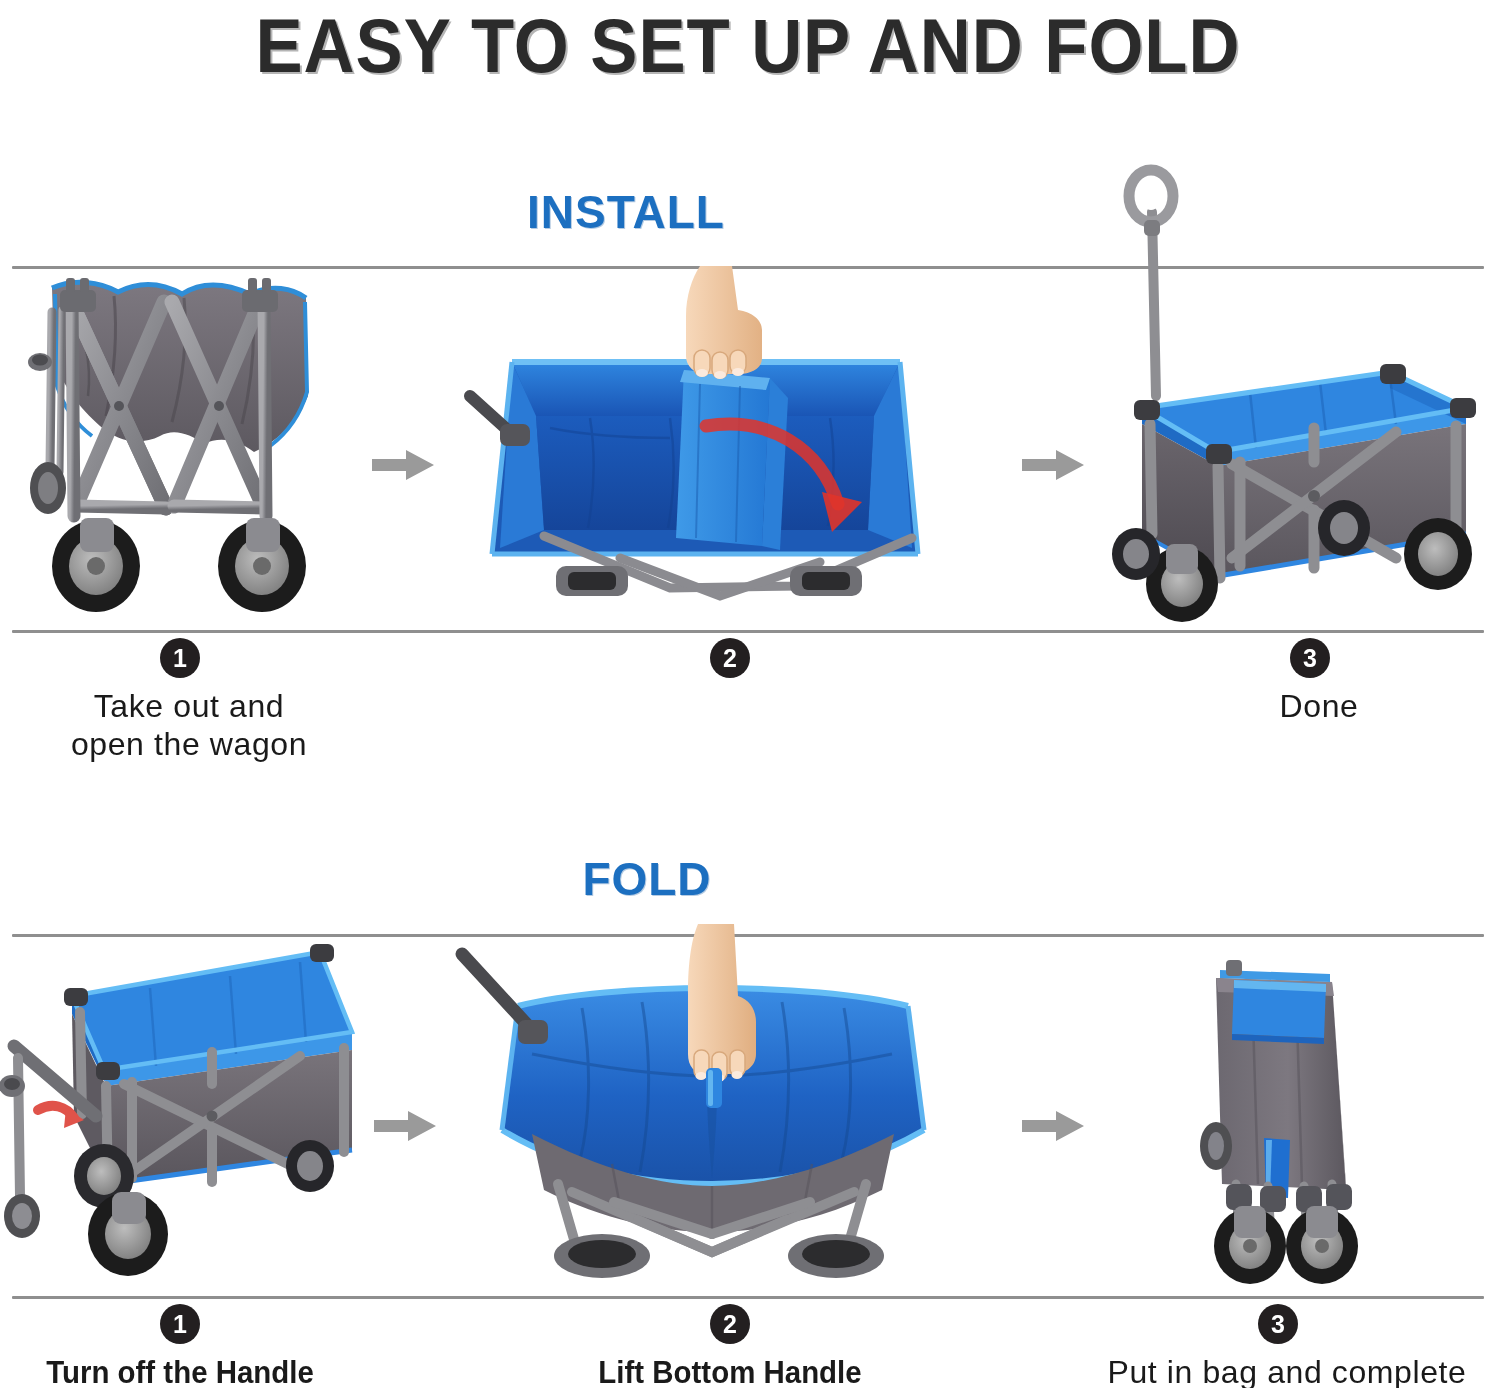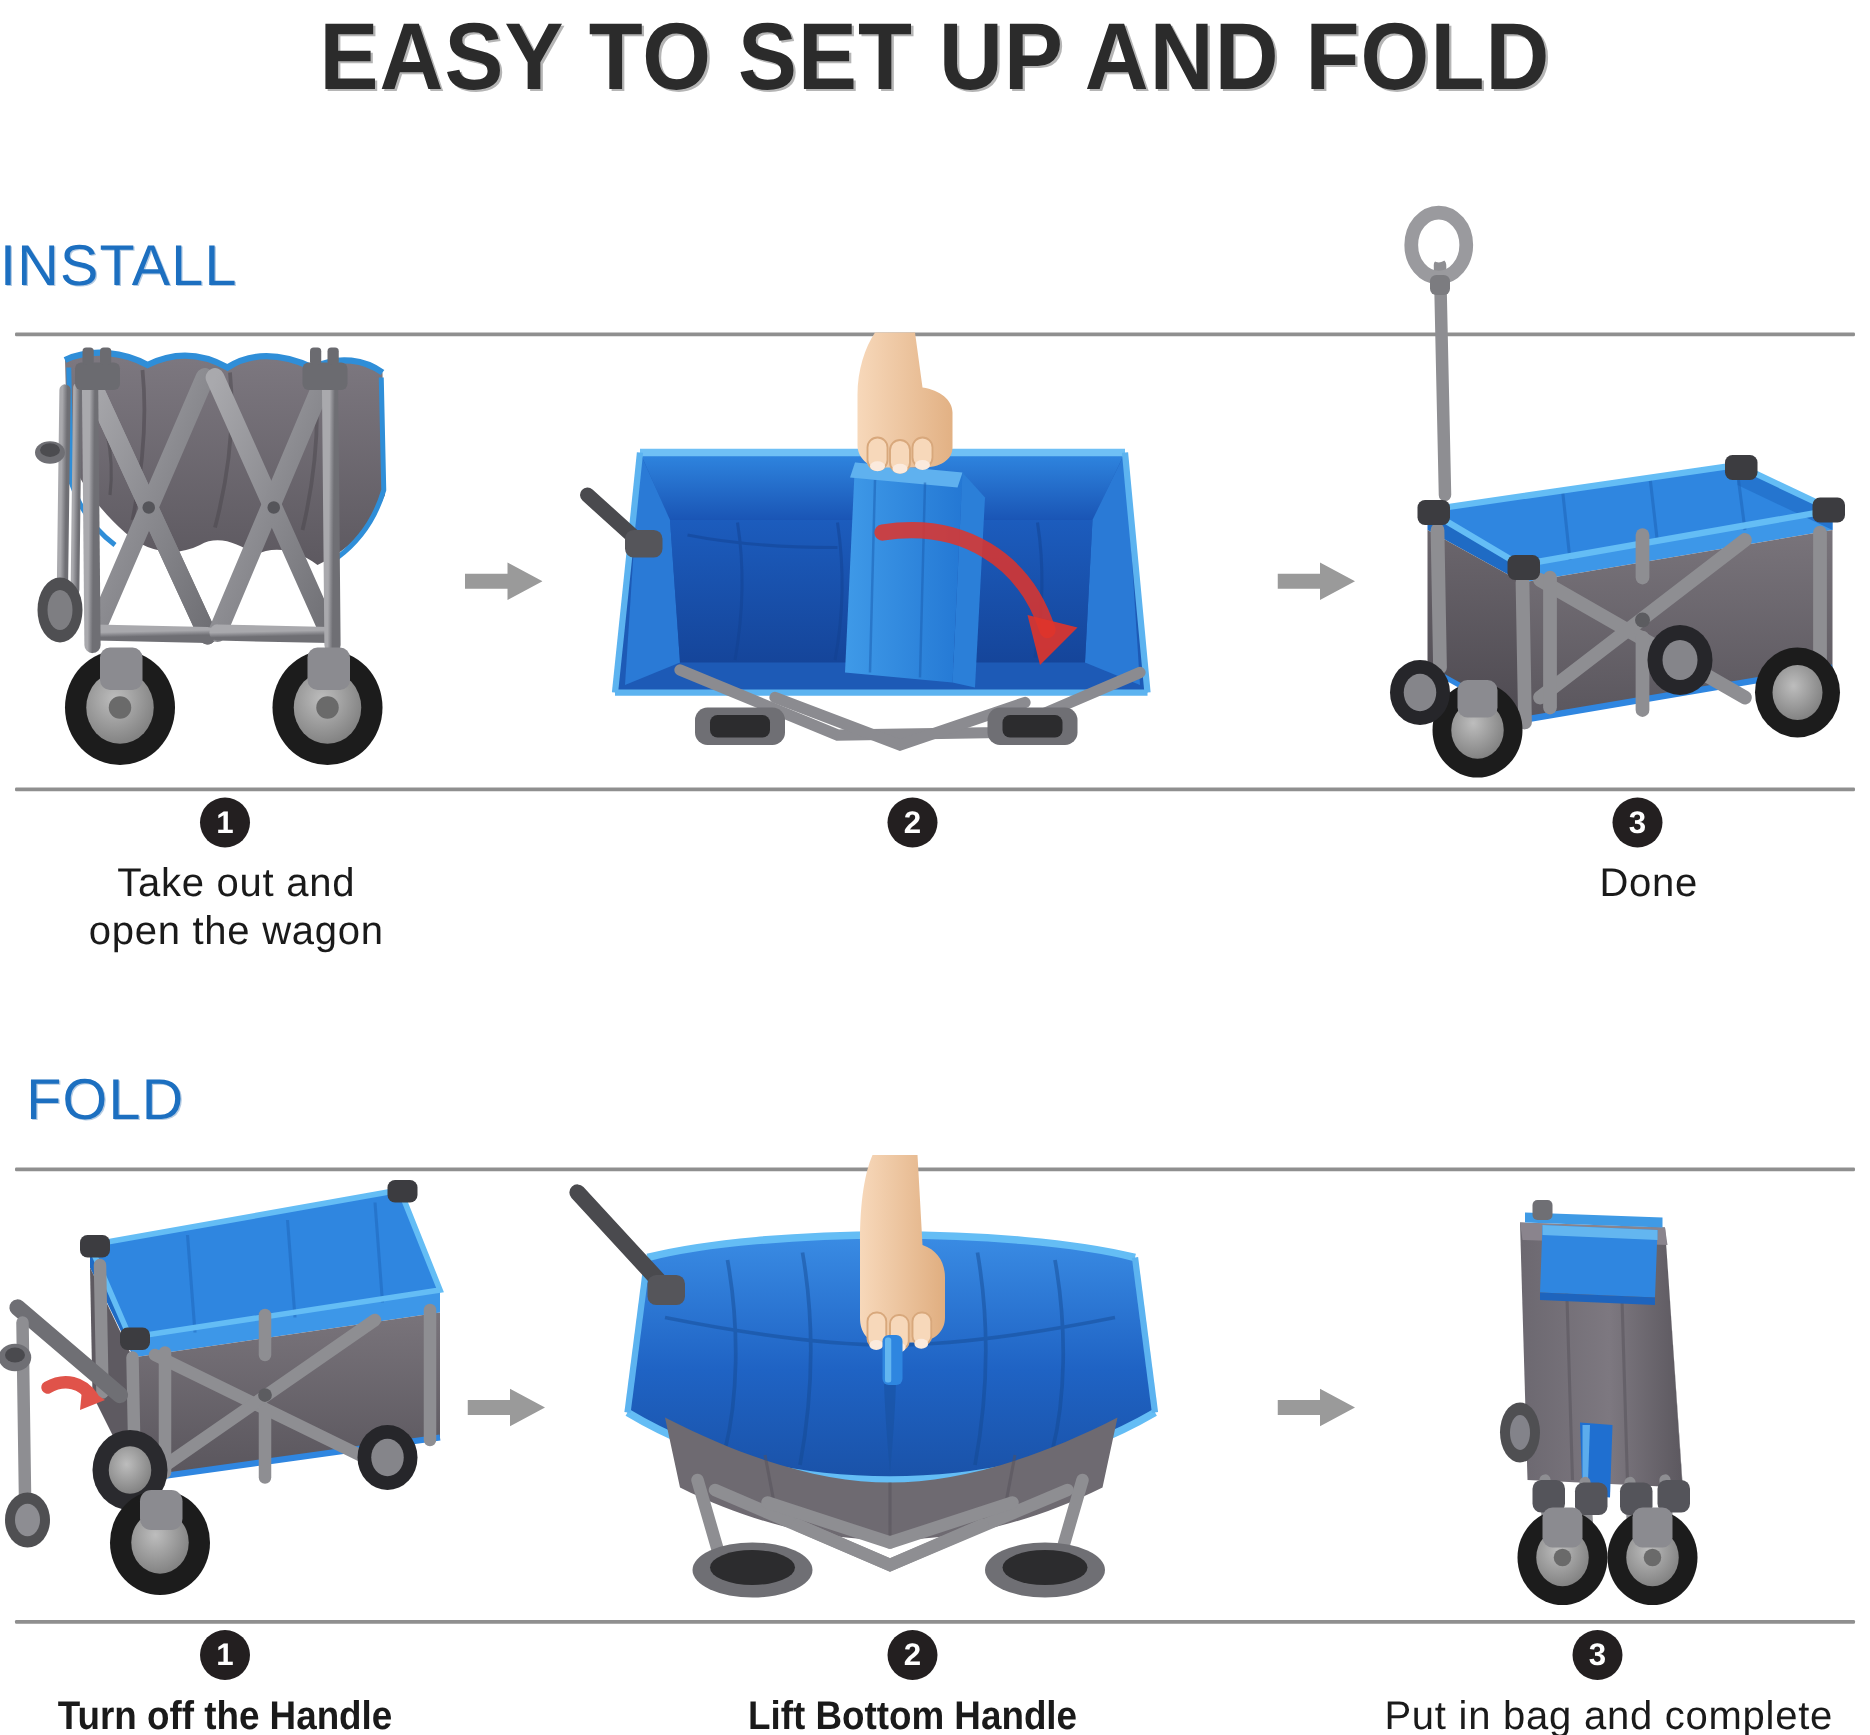--- a/index.html
+++ b/index.html
@@ -16,23 +16,23 @@
     font-family:"Liberation Sans", sans-serif;
     font-weight:700;font-size:76px;letter-spacing:1px;
     color:#2b2b2b;
     transform:scaleX(.93);
     text-shadow:2px 2px 0 rgba(120,120,120,.55);
     white-space:nowrap;
   }
 
   
   .section-head{
-    position:absolute;width:1252px;
+    position:absolute;width:1252px;text-align:center;
     font-family:"Liberation Sans", sans-serif;
-    font-weight:400;font-size:46px;letter-spacing:1px;
+    font-weight:700;font-size:46px;letter-spacing:1px;
     color:#1c6fc0;
     text-shadow:1px 1px 0 rgba(90,140,190,.45);
   }
   #head-install{top:185px;}
   #head-fold{top:852px;padding-left:21px;}
 
   
   .rule{
     position:absolute;left:12px;width:1472px;height:3px;
     background:#8f8f8f;border-radius:1px;

